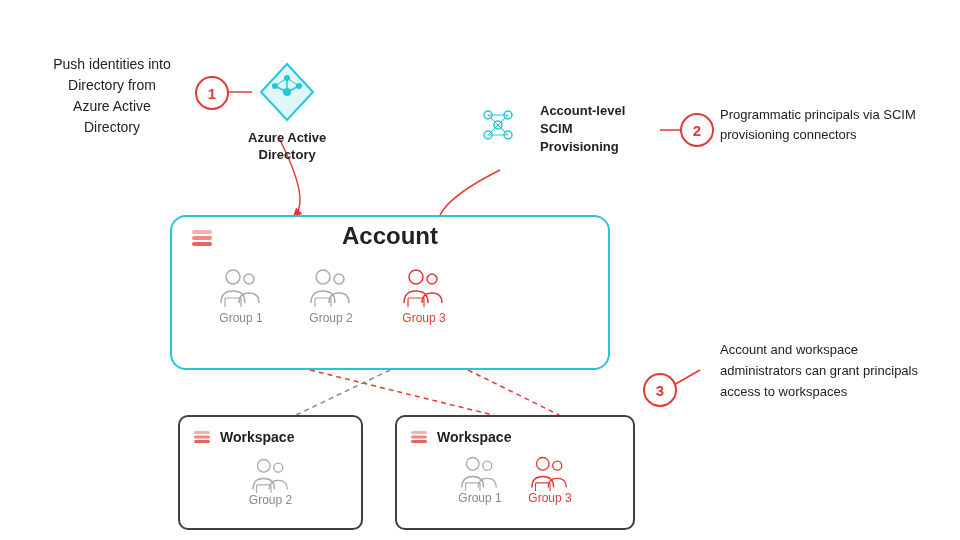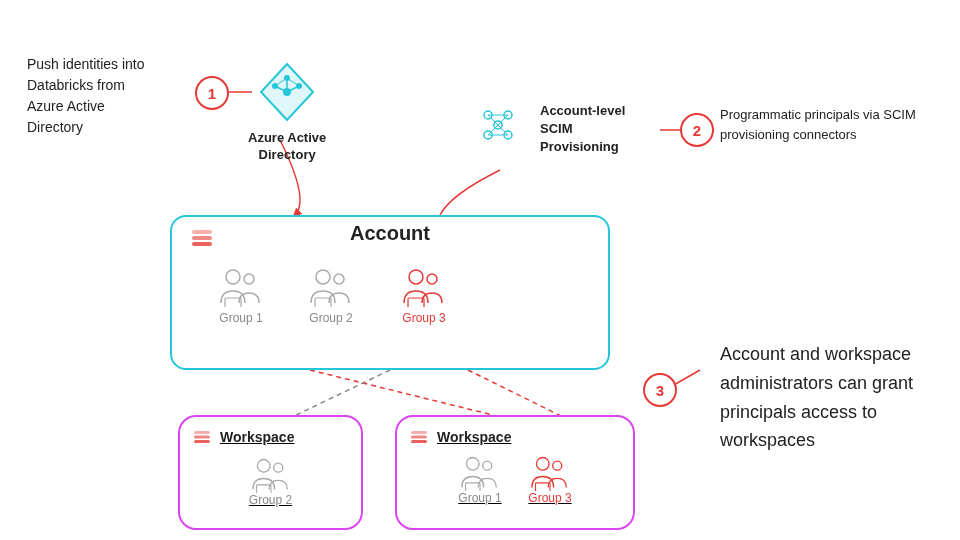--- a/index.html
+++ b/index.html
@@ -18,20 +18,21 @@
     }
     
     .left-text {
       position: absolute;
       left: 27px;
       top: 54px;
       width: 170px;
       font-size: 14px;
       line-height: 1.5;
       color: #222;
+      text-align: center;
     }
     
     .step-circle {
       display: flex;
       align-items: center;
       justify-content: center;
       width: 34px;
       height: 34px;
       border-radius: 50%;
       border: 2px solid #e53935;
@@ -73,41 +74,41 @@
       top: 105px;
       font-size: 13px;
       color: #222;
       width: 220px;
       line-height: 1.5;
     }
     .right-text-3 {
       position: absolute;
       left: 720px;
       top: 340px;
-      font-size: 18px;
+      font-size: 13px;
       color: #222;
       width: 220px;
       line-height: 1.6;
     }
     
     .account-box {
       position: absolute;
       left: 170px;
       top: 215px;
       width: 440px;
       height: 155px;
       border: 2px solid #26c6da;
       border-radius: 16px;
       background: #fff;
     }
     .account-title {
       position: absolute;
       left: 210px;
       top: 222px;
-      font-size: 20px;
+      font-size: 24px;
       font-weight: 600;
       color: #222;
       width: 360px;
       text-align: center;
     }
     
     .group-item {
       position: absolute;
       display: flex;
       flex-direction: column;
@@ -118,24 +119,23 @@
       font-size: 12px;
       color: #888;
     }
     .group-label-red {
       font-size: 12px;
       color: #e53935;
     }
     
     .workspace-box {
       position: absolute;
-      border: 2px solid #d946ef;
-      border-radius: 18px;
+      border: 2px solid #404040;
+      border-radius: 10px;
       background: #fff;
-      text-decoration: underline;
     }
     
     .arrows-svg {
       position: absolute;
       top: 0;
       left: 0;
       width: 960px;
       height: 540px;
       pointer-events: none;
     }
@@ -167,21 +167,21 @@
 
     <defs>
       <marker id="arrowRed" markerWidth="8" markerHeight="8" refX="4" refY="3" orient="auto">
         <path d="M0,0 L0,6 L6,3 z" fill="#e53935"></path>
       </marker>
     </defs>
   </svg>
 
   <div class="left-text">
     <span>Push identities into</span><br>
-    <span>Databricks from</span><br>
+    <span>Directory from</span><br>
     <span>Azure Active</span><br>
     <span>Directory</span>
   </div>
 
   <div class="step-circle" style="left:195px; top:76px;">
     <span>1</span>
   </div>
 
   <div class="azure-icon">
     <svg class="azure-diamond" viewBox="0 0 64 64">

